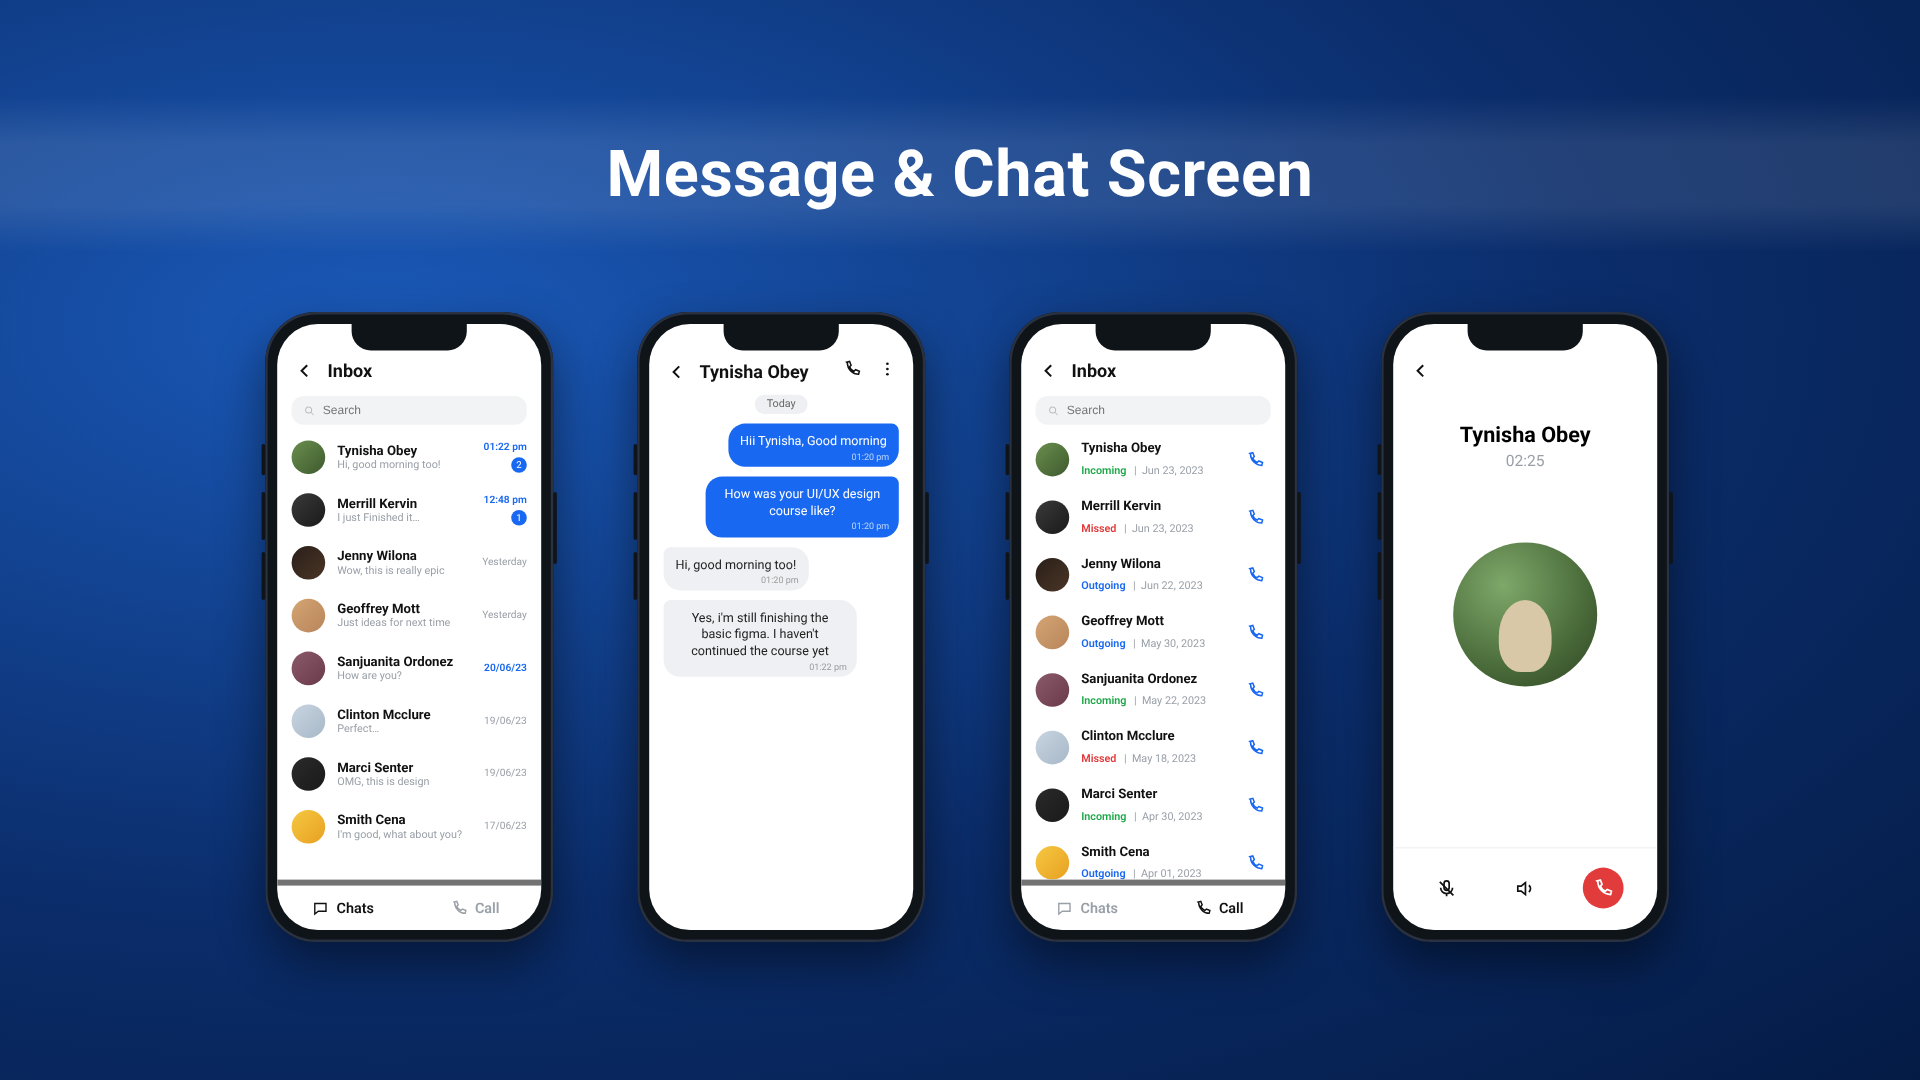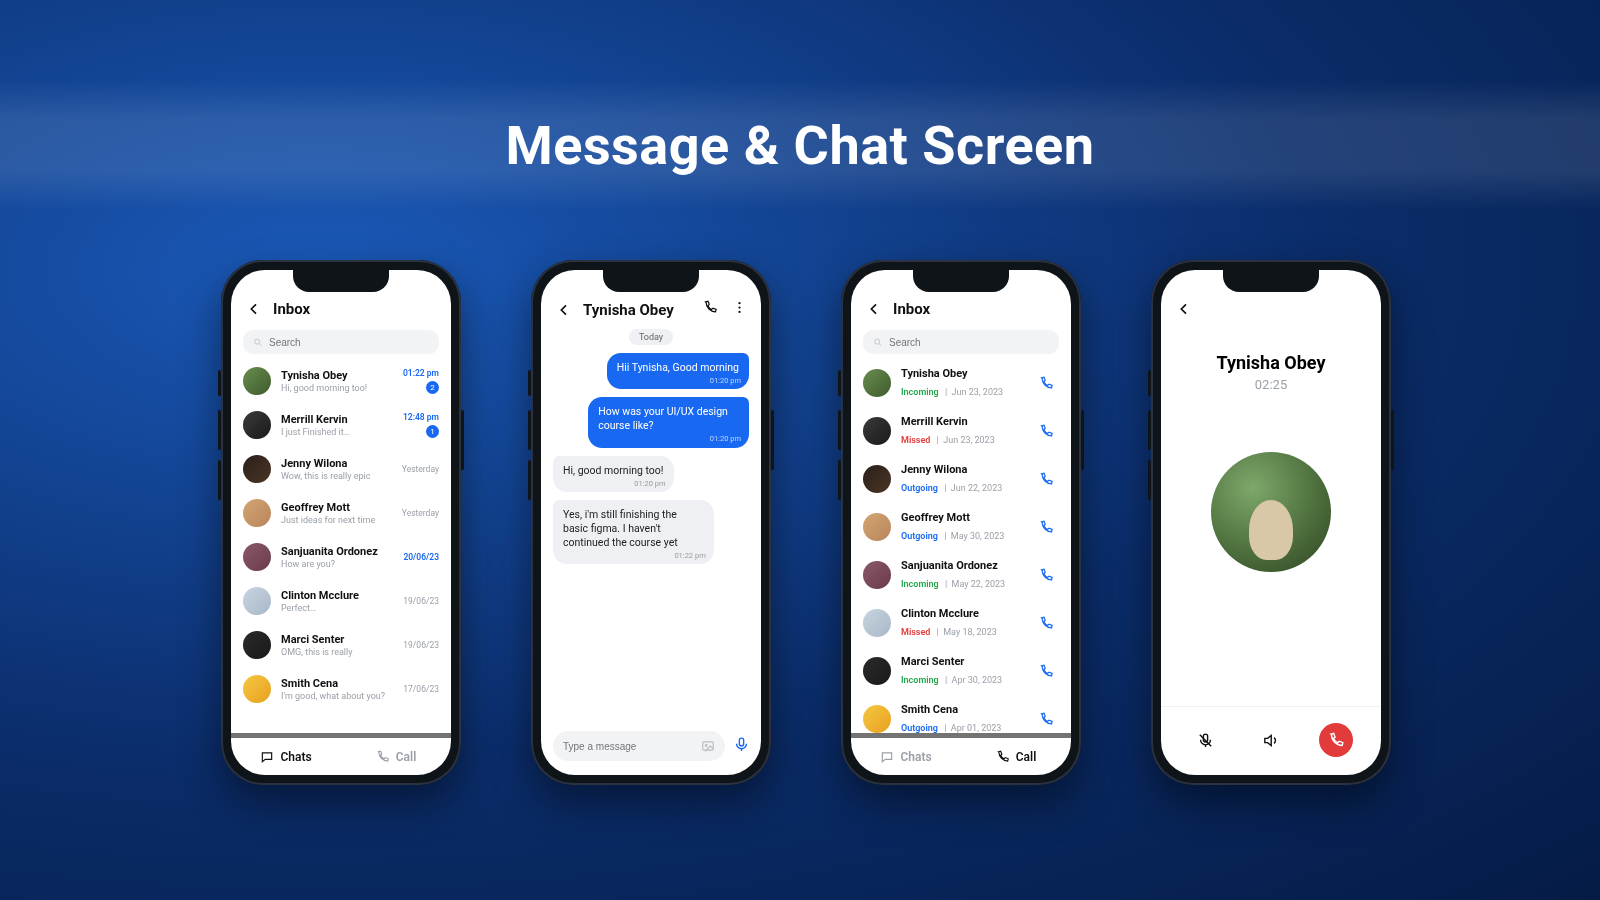--- a/index.html
+++ b/index.html
@@ -96,21 +96,21 @@
     height: 42px; border-top: 5px solid #737373; display: flex; margin-top:auto;text-align:center;
   }
   .tab { flex: 1; display: flex; align-items: center; justify-content: center; gap: 6px; cursor:pointer;}
   .tab svg { width: 14px; height: 14px; }
   .tab span { font-size: 12px; color: #9aa0a8; font-weight:600;}
   .tab.active span { color: #111; }
   .tab.active svg { stroke: #111; }
   
   .chat-body { flex:1; padding: 4px 12px; overflow:hidden; display:flex; flex-direction:column; gap:8px;}
   .day-pill { align-self:center; background:#eef0f3; border-radius:10px; padding:3px 10px; font-size:9px; color:#666;}
-  .bubble { max-width: 82%; border-radius:14px; padding:8px 10px 14px; font-size:10.5px; line-height:1.35; position:relative;}
+  .bubble { max-width: 82%; border-radius:14px; padding:8px 10px 14px; font-size:10.5px; line-height:1.35; position:relative;text-align:center;}
   .bubble.out { align-self:flex-end; background:#1868f2; color:#fff; border-top-right-radius:6px;}
   .bubble.in  { align-self:flex-start; background:#eef0f3; color:#222; border-top-left-radius:6px;}
   .bstamp { position:absolute; right:8px; bottom:3px; font-size:7.5px; opacity:.8;}
   .bubble.out .bstamp{ color:#e0ecff;}
   .bubble.in  .bstamp{ color:#888;}
   .composer { display:flex; align-items:center; gap:8px; padding:8px 12px 14px;}
   .compose-box { flex:1; background:#f1f3f5; border-radius:18px; height:30px; display:flex; align-items:center; padding:0 10px; gap:6px;}
   .compose-box input{ border:none; background:transparent; outline:none; font-size:10px; color:#888; flex:1;}
   .compose-box svg{ width:14px; height:14px; opacity:.5;}
   .mic-btn svg{ width:17px; height:17px; stroke:#1868f2;}
@@ -228,21 +228,21 @@
     </div>
     <div class="meta">
       <div class="time ">19/06/23</div>
 
     </div>
           </div>
           <div class="row">
     <div class="avatar av7"></div>
     <div class="col">
       <div class="name">Marci Senter</div>
-      <div class="sub">OMG, this is really</div>
+      <div class="sub">OMG, this is design</div>
     </div>
     <div class="meta">
       <div class="time ">19/06/23</div>
 
     </div>
           </div>
           <div class="row">
     <div class="avatar av8"></div>
     <div class="col">
       <div class="name">Smith Cena</div>
@@ -302,36 +302,20 @@
       </div>
       <div class="chat-body">
         <div class="day-pill">Today</div>
         <div id="msg-list" style="display:flex;flex-direction:column;gap:8px;">
             <div class="bubble out"><span>Hii Tynisha, Good morning</span><span class="bstamp">01:20 pm</span></div>
             <div class="bubble out"><span>How was your UI/UX design course like?</span><span class="bstamp">01:20 pm</span></div>
             <div class="bubble in"><span>Hi, good morning too!</span><span class="bstamp">01:20 pm</span></div>
             <div class="bubble in"><span>Yes, i'm still finishing the basic figma. I haven't continued the course yet</span><span class="bstamp">01:22 pm</span></div>
           </div>
       </div>
-      <div class="composer">
-        <div class="compose-box">
-          <input placeholder="Type a message" style="">
-          <svg viewBox="0 0 24 24" fill="none" stroke="#888" stroke-width="2">
-              <rect x="3" y="5" width="18" height="14" rx="2"></rect>
-              <circle cx="9" cy="11" r="1.5"></circle>
-              <path d="M21 17l-5-5-9 9"></path>
-            </svg>
-        </div>
-        <div class="mic-btn">
-          <svg viewBox="0 0 24 24" fill="none" stroke="#1868f2" stroke-width="2">
-              <rect x="9" y="3" width="6" height="11" rx="3"></rect>
-              <path d="M5 11a7 7 0 0014 0M12 18v3"></path>
-            </svg>
-        </div>
-      </div>
     </div>
   </div>
 
   <div class="phone">
     <div class="btn-l b1"></div>
       <div class="btn-l b2"></div>
       <div class="btn-l b3"></div>
       <div class="btn-r b1"></div>
     <div class="screen">
       <div class="notch"></div>

